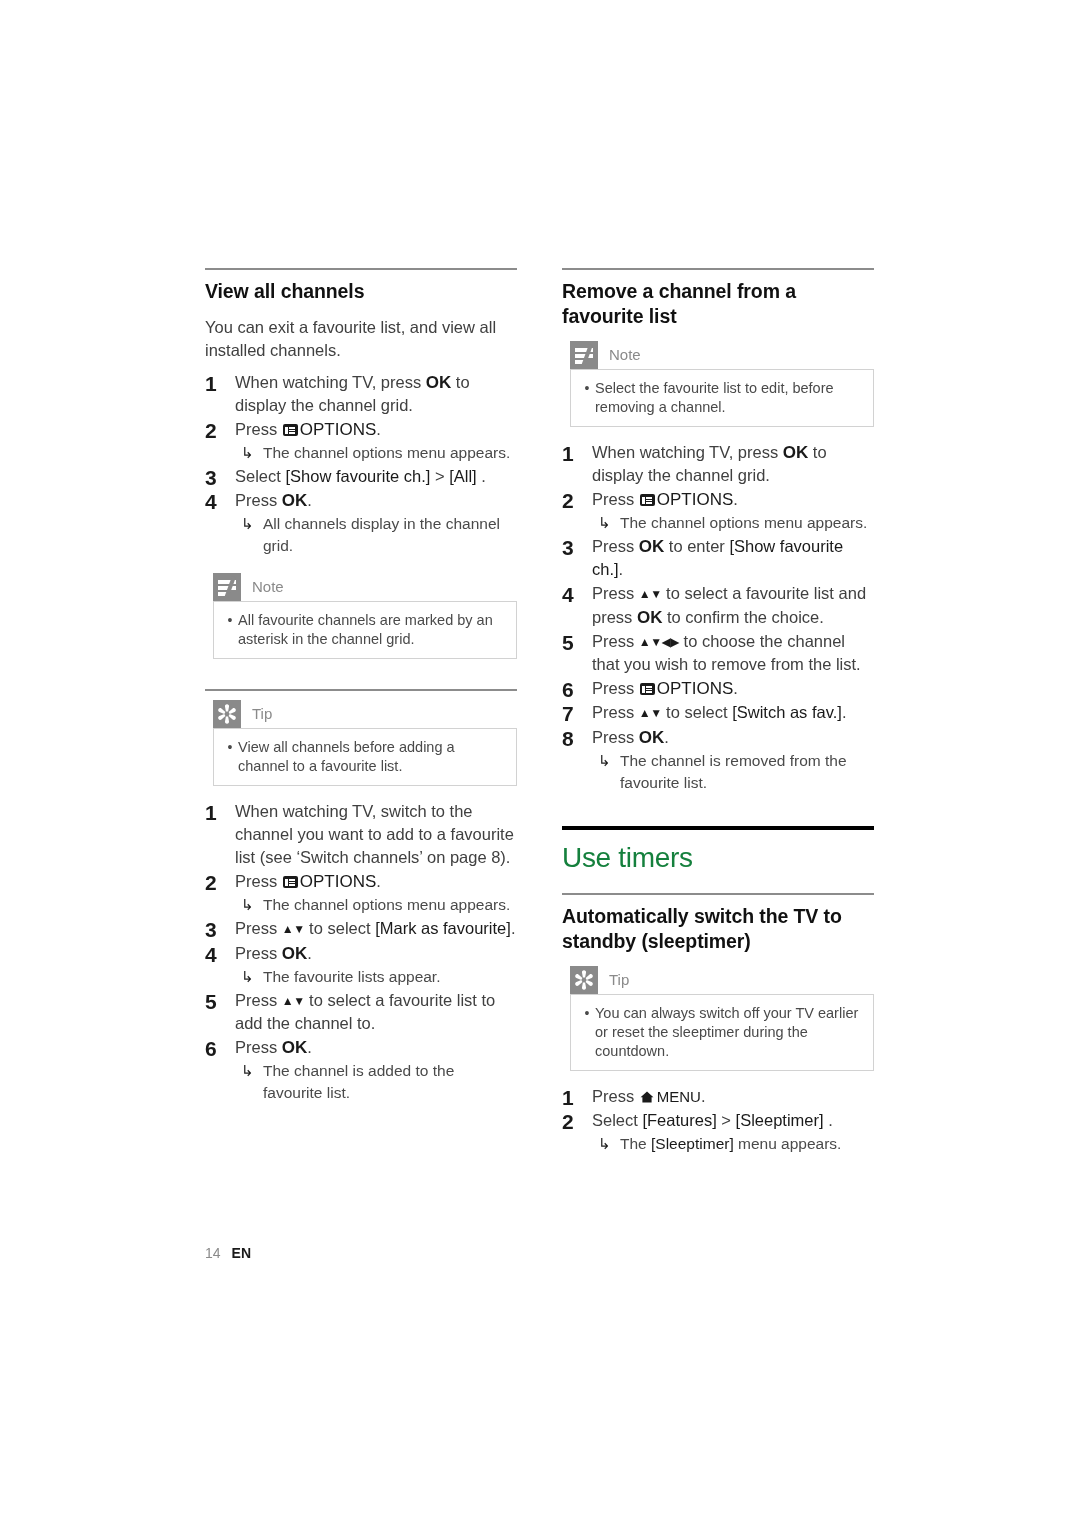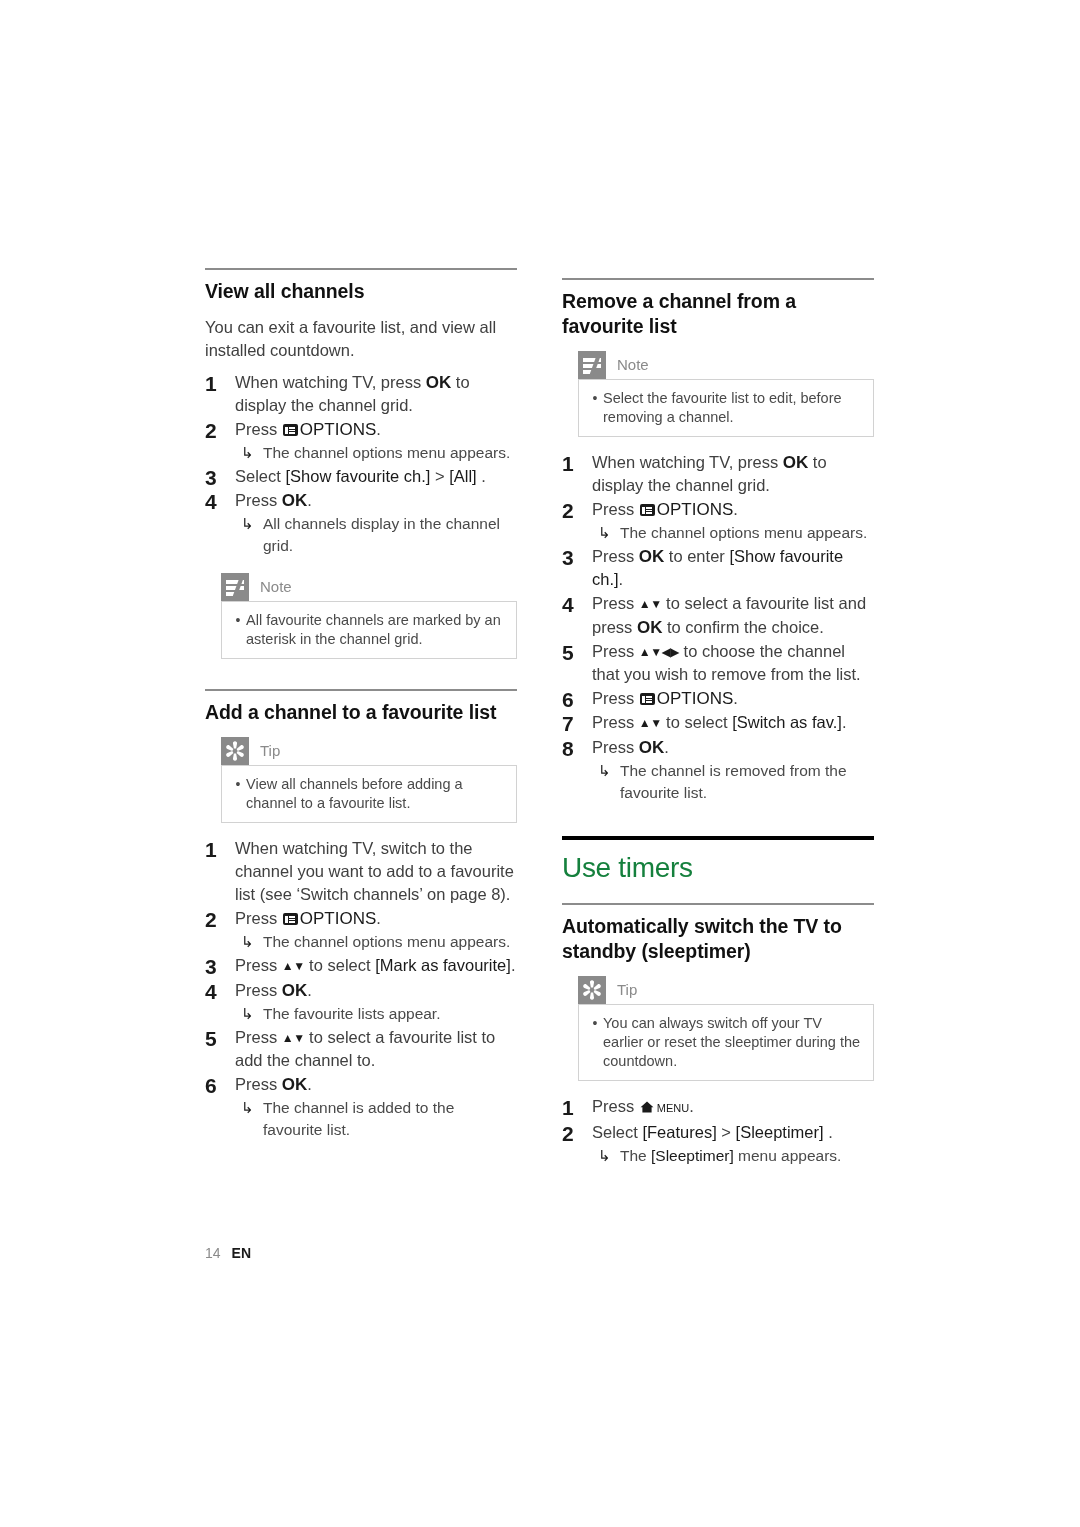--- a/index.html
+++ b/index.html
@@ -23,21 +23,21 @@
     height: 1455px;
     overflow: hidden;
     padding-left: 39px;
   }
 
   .col {
     position: absolute;
     width: 312px;
   }
   .col-left  { left: 205px; top: 268px; }
-  .col-right { left: 562px; top: 278px; }
+  .col-right { left: 562px; top: 268px; }
 
   
   .rule-gray {
     border-top: 2.5px solid #8c8c8c;
     margin: 0 0 9px 0;
     height: 0;
     font-size: 0;
     line-height: 0;
   }
   .rule-black {
@@ -65,21 +65,21 @@
   }
 
   p.body {
     font-size: 16.5px;
     line-height: 22.5px;
     margin: 0 0 10px 0;
     color: #404040;
   }
 
   
-  .callout { margin: 6px 0 14px 16px; }
+  .callout { margin: 6px 0 14px 8px; }
   .callout-head {
     display: flex;
     align-items: center;
     height: 28px;
   }
   .callout-badge {
     width: 28px;
     height: 28px;
     background: #8a8a8a;
     flex: 0 0 28px;
@@ -228,21 +228,21 @@
 </head>
 <body>
 
 <div class="page">
 
   <div class="col col-left">
 
     <div>
       <div class="rule-gray"></div>
       <h2 class="sec-title">View all channels</h2>
-      <p class="body">You can exit a favourite list, and view all installed countdown.</p>
+      <p class="body">You can exit a favourite list, and view all installed channels.</p>
 
       <ol class="steps">
         <li class="step">
           <span class="step-num">1</span>
           <span class="step-text">When watching TV, press <span class="ok">OK</span> to display the channel grid.</span>
         </li>
         <li class="step">
           <span class="step-num">2</span>
           <span class="step-text">Press <span class="ico-options"></span><span class="b" style="font-size:17px">OPTIONS</span>.</span>
           <div class="substep">
@@ -278,21 +278,20 @@
           <div class="callout-item">
             <span class="callout-bullet">•</span>
             <span>All favourite channels are marked by an asterisk in the channel grid.</span>
           </div>
         </div>
       </div>
     </div>
 
     <div style="margin-top:30px">
       <div class="rule-gray"></div>
-      <h2 class="sec-title">Add a channel to a favourite list</h2>
 
       <div class="callout">
         <div class="callout-head">
           <div class="callout-badge">
             <svg class="ico-star" viewBox="0 0 28 28">
               <g fill="#ffffff">
                 <path d="M14 4.2 C15.4 4.2 16.2 5.2 16.0 6.4 L15.1 11.6 L12.9 11.6 L12.0 6.4 C11.8 5.2 12.6 4.2 14 4.2 Z"></path>
                 <path d="M14 23.8 C12.6 23.8 11.8 22.8 12.0 21.6 L12.9 16.4 L15.1 16.4 L16.0 21.6 C16.2 22.8 15.4 23.8 14 23.8 Z"></path>
                 <path d="M5.5 9.1 C6.2 7.9 7.5 7.7 8.4 8.5 L12.4 12.0 L11.3 13.9 L6.4 12.0 C5.3 11.6 4.8 10.3 5.5 9.1 Z"></path>
                 <path d="M22.5 18.9 C21.8 20.1 20.5 20.3 19.6 19.5 L15.6 16.0 L16.7 14.1 L21.6 16.0 C22.7 16.4 23.2 17.7 22.5 18.9 Z"></path>
@@ -450,21 +449,21 @@
               <span>You can always switch off your TV earlier or reset the sleeptimer during the countdown.</span>
             </div>
           </div>
         </div>
 
         <ol class="steps">
           <li class="step">
             <span class="step-num">1</span>
             <span class="step-text">Press <span class="ico-home"><svg width="14" height="12" viewBox="0 0 14 12">
                     <path d="M7 0.6 L13.4 6.3 L11.6 6.3 L11.6 11.4 L2.4 11.4 L2.4 6.3 L0.6 6.3 Z" fill="#1a1a1a"></path>
-                  </svg></span><span class="b" style="font-size:11px">MENU</span>.</span>
+                  </svg></span><span class="b" style="font-size:15px">MENU</span>.</span>
           </li>
           <li class="step">
             <span class="step-num">2</span>
             <span class="step-text">Select <span class="b">[Features]</span> &gt; <span class="b">[Sleeptimer]</span> .</span>
             <div class="substep">
               <span class="substep-arrow">↳</span>
               <span class="substep-text">The <span class="b">[Sleeptimer]</span> menu appears.</span>
             </div>
           </li>
         </ol>

